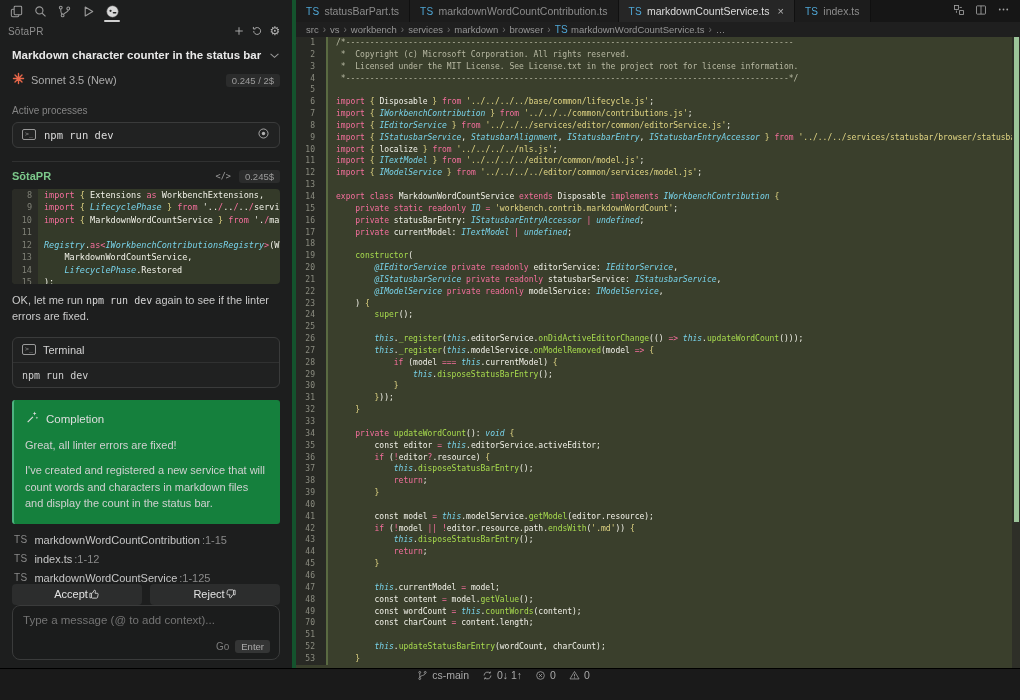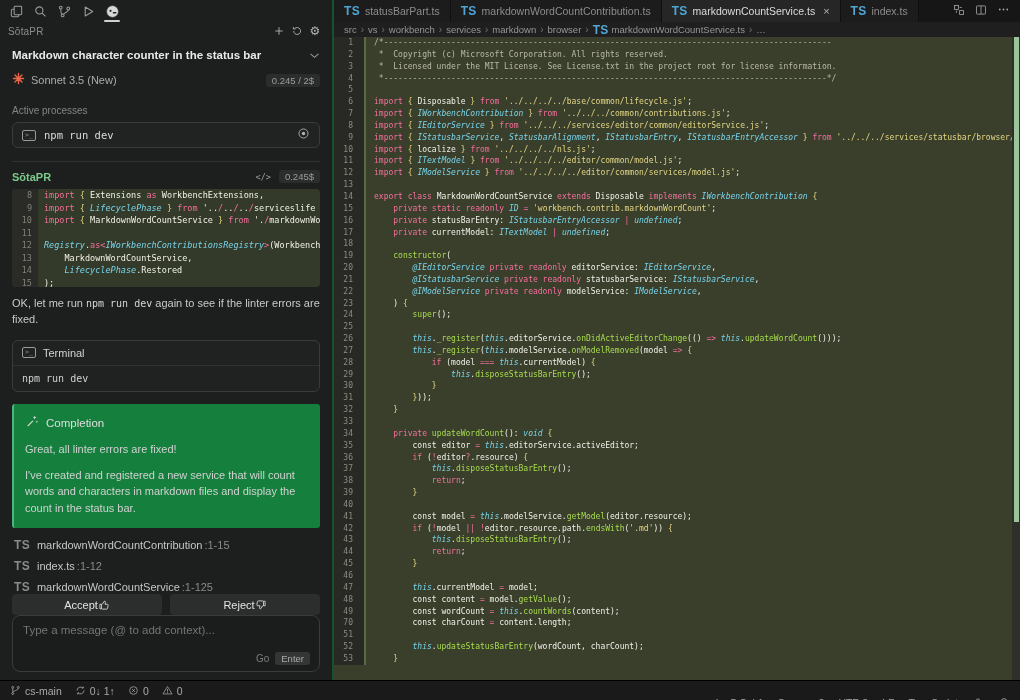--- a/index.html
+++ b/index.html
@@ -2,21 +2,21 @@
 <html><head>
 <meta charset="utf-8">
 <style>
   * { margin:0; padding:0; box-sizing:border-box; }
   html,body { width:1020px; height:700px; overflow:hidden; background:#161616;
     font-family:"Liberation Sans", sans-serif; -webkit-font-smoothing:antialiased; }
   .app { width:1020px; height:700px; display:flex; flex-direction:column; color:#cfcfcf; }
   .cols { flex:1; display:flex; min-height:0; }
 
   
-  .left { width:334px; background:#1d1e1e; border-right:2px solid #14532d; display:flex; flex-direction:column; }
+  .left { width:296px; background:#1d1e1e; border-right:4px solid #14532d; display:flex; flex-direction:column; }
   .activity { height:22px; display:flex; align-items:center; gap:4px; padding:0 6px; }
   .act-ic { width:20px; height:20px; display:flex; align-items:center; justify-content:center; color:#9a9a9a; position:relative; }
   .act-ic svg { display:block; }
   .act-ic.active { color:#e5e5e5; }
   .act-ic.active::after { content:""; position:absolute; left:2px; right:2px; bottom:-1px; height:2px; background:#d0d0d0; border-radius:1px; }
   .side-head { height:18px; display:flex; align-items:center; padding:0 8px; }
   .side-title { font-size:10px; color:#8d8d8d; letter-spacing:.2px; }
   .side-head .sp { flex:1; }
   .hicon { width:18px; height:16px; display:flex; align-items:center; justify-content:center; color:#b2b2b2; font-size:12px; }
   .side-body { flex:1; min-height:0; display:flex; flex-direction:column; padding:6px 12px 8px; }
@@ -53,21 +53,21 @@
 
   .comp-box { margin-top:12px; background:#15803d; border-left:2px solid #4db380; border-radius:3px; padding:10px 11px 12px; }
   .comp-head { display:flex; align-items:center; gap:7px; color:#dedede; }
   .comp-title { font-size:11.5px; }
   .comp-p { margin-top:9px; font-size:11px; color:#d0d0d0; line-height:1.5; }
 
   .refs { margin-top:10px; display:flex; flex-direction:column; gap:7px; padding-left:2px; }
   .ref { display:flex; align-items:center; gap:7px; font-size:11px; }
   .ref .nm { color:#c6c6c6; }
   .ref .rg { color:#8a8a8a; }
-  .tsb { color:#4fa6d5; font-size:12px; font-weight:700; letter-spacing:.3px; }
+  .tsb { color:#4fa6d5; font-size:10px; font-weight:400; letter-spacing:.3px; }
   .tsb.dim { color:#8a8a8a; }
 
   .side-spacer { flex:1; }
   .btn-row { display:flex; gap:8px; }
   .abtn { flex:1; height:21px; background:#2c2d2d; border-radius:4px; display:flex; align-items:center; justify-content:center;
     font-size:11px; color:#e3e3e3; cursor:pointer; }
   .abtn svg { display:block; }
   .composer { height:58px; border:1px solid #3a3b3b; background:#1b1c1c; border-radius:8px; position:relative; }
   .composer textarea { width:100%; height:36px; background:transparent; border:none; outline:none; resize:none;
     color:#cfcfcf; font-size:11.5px; padding:8px 10px; font-family:"Liberation Sans",sans-serif; }
@@ -99,22 +99,22 @@
   .el .c { flex:1; min-width:0; white-space:pre; overflow:hidden; font-size:8px; color:#f1f1e8;
     font-family:"DejaVu Sans Mono",monospace; border-left:2px solid #5a6a42; padding-left:8px; }
   .ruler { position:absolute; top:0; right:1px; width:5px; height:485px; background:#9cc49a; }
   .ruler-track { position:absolute; top:0; right:0; width:8px; height:100%; background:#2e2f28; }
 
   
   .tk { color:#f56f9d; } .ts1 { color:#e2d684; } .tt { color:#78d3ea; font-style:italic; }
   .tf { color:#a8dc4e; } .tb { color:#e2d684; } .tc { color:#b9baa4; }
 
   
-  .statusbar { height:20px; background:#1a1a1a; border-top:1px solid #000; display:flex; align-items:center;
-    font-size:10.5px; color:#a8a8a8; padding:0 10px; }
+  .statusbar { height:32px; background:#1a1a1a; border-top:1px solid #000; display:flex; align-items:center;
+    font-size:10.5px; color:#a8a8a8; padding:0 10px;flex-direction:column; }
   .sb-item { display:flex; align-items:center; gap:4px; margin-right:13px; cursor:pointer; }
   .sb-right { margin-left:auto; display:flex; align-items:center; }
   .sb-right .sb-item { margin-right:0; margin-left:14px;margin-top:24px; }
   svg { flex:none; }
 </style>
 </head>
 <body>
 
 <div class="app">
   <div class="cols">

